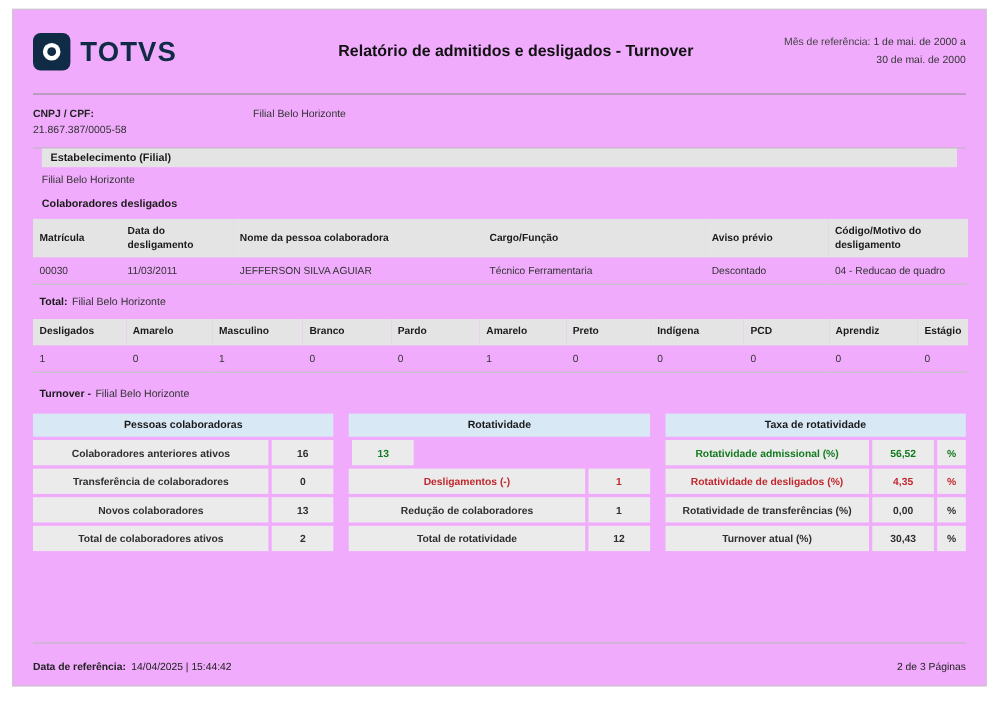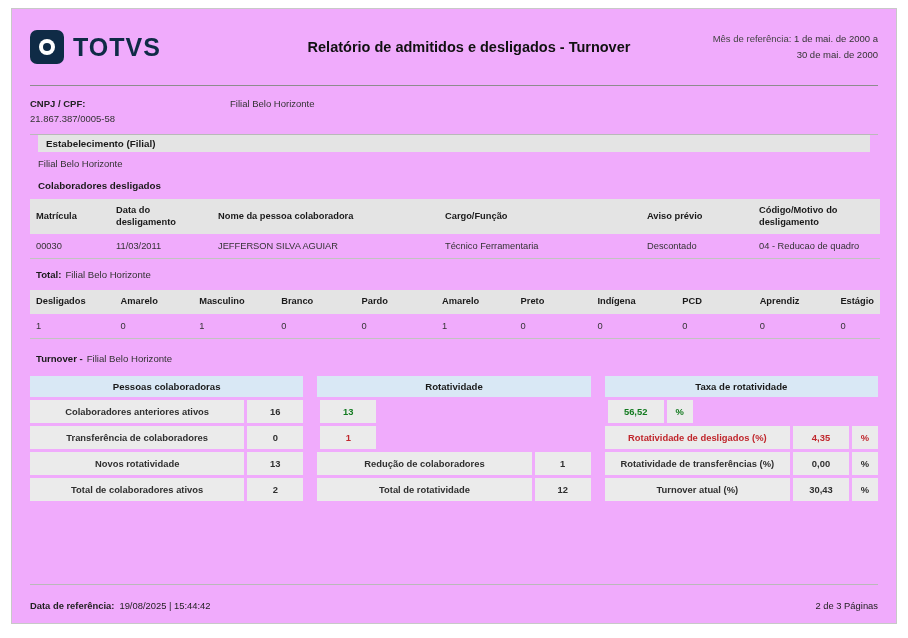--- a/index.html
+++ b/index.html
@@ -357,50 +357,52 @@
       <div class="card-title">Pessoas colaboradoras</div>
       <div class="card-row">
         <div class="label">Colaboradores anteriores ativos</div>
         <div class="value">16</div>
       </div>
       <div class="card-row">
         <div class="label">Transferência de colaboradores</div>
         <div class="value">0</div>
       </div>
       <div class="card-row">
-        <div class="label">Novos rotatividade</div>
+        <div class="label">Novos colaboradores</div>
         <div class="value">13</div>
       </div>
       <div class="card-row">
         <div class="label">Total de colaboradores ativos</div>
         <div class="value">2</div>
       </div>
     </div>
 
     <div class="card">
       <div class="card-title">Rotatividade</div>
       <div class="card-row green">
         <div class="value">13</div>
       </div>
       <div class="card-row red">
+        <div class="label">Desligamentos (-)</div>
         <div class="value">1</div>
       </div>
       <div class="card-row">
         <div class="label">Redução de colaboradores</div>
         <div class="value">1</div>
       </div>
       <div class="card-row">
         <div class="label">Total de rotatividade</div>
         <div class="value">12</div>
       </div>
     </div>
 
     <div class="card">
       <div class="card-title">Taxa de rotatividade</div>
       <div class="card-row green">
+        <div class="label">Rotatividade admissional (%)</div>
         <div class="value">56,52</div>
         <div class="pct">%</div>
       </div>
       <div class="card-row red">
         <div class="label">Rotatividade de desligados (%)</div>
         <div class="value">4,35</div>
         <div class="pct">%</div>
       </div>
       <div class="card-row">
         <div class="label">Rotatividade de transferências (%)</div>
@@ -412,21 +414,21 @@
         <div class="value">30,43</div>
         <div class="pct">%</div>
       </div>
     </div>
 
   </div>
 
   <div class="footer-rule"></div>
   <div class="footer">
     <div>
-      <span class="lbl">Data de referência:</span><span class="val">19/08/2025 | 15:44:42</span>
+      <span class="lbl">Data de referência:</span><span class="val">14/04/2025 | 15:44:42</span>
     </div>
     <div>
       <span>2</span>
       <span>de 3 Páginas</span>
     </div>
   </div>
 
 </div>
 
 </body></html>

